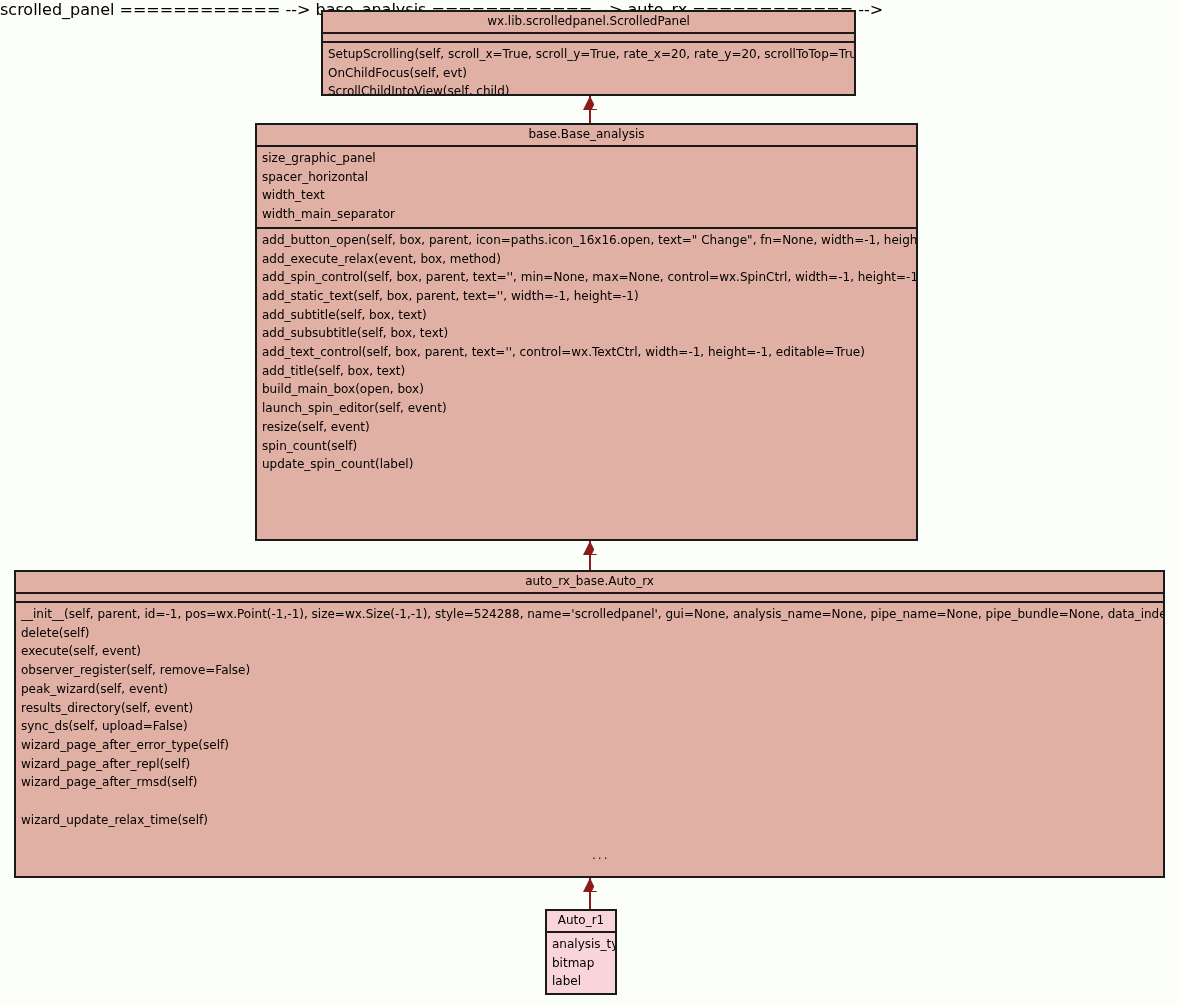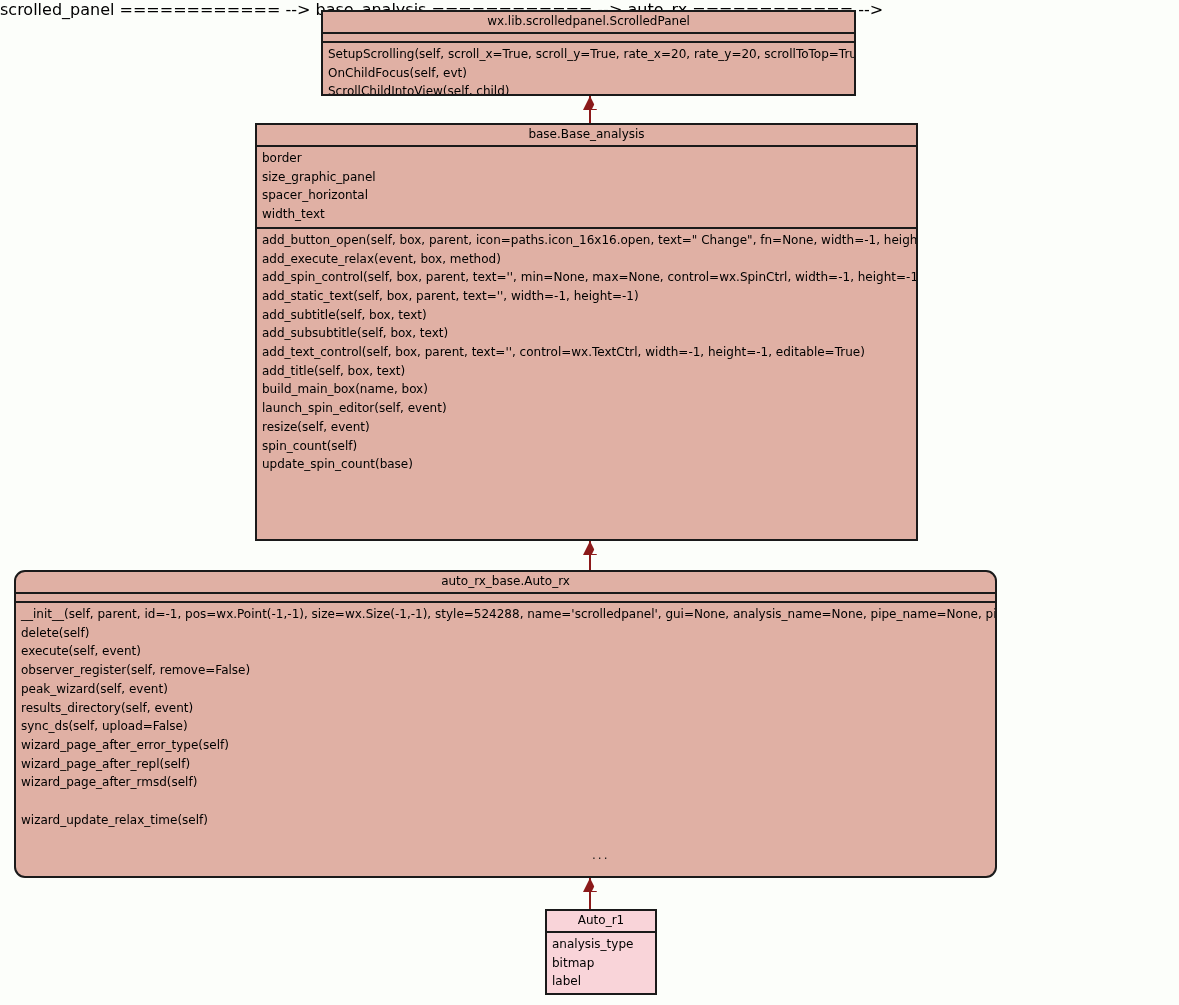--- a/index.html
+++ b/index.html
@@ -133,65 +133,65 @@
     <div class="uml-row">SetupScrolling(self, scroll_x=True, scroll_y=True, rate_x=20, rate_y=20, scrollToTop=True)</div>
     <div class="uml-row">OnChildFocus(self, evt)</div>
     <div class="uml-row">ScrollChildIntoView(self, child)</div>
   </div>
 </div>
 
 
 <div class="uml-class" style="left:255px; top:123px; width:663px; height:418px;">
   <div class="uml-header">base.Base_analysis</div>
   <div class="uml-compartment">
-    <div class="uml-row">border</div>
     <div class="uml-row">size_graphic_panel</div>
     <div class="uml-row">spacer_horizontal</div>
     <div class="uml-row">width_text</div>
+    <div class="uml-row">width_main_separator</div>
   </div>
   <div class="uml-compartment">
     <div class="uml-row">add_button_open(self, box, parent, icon=paths.icon_16x16.open, text=" Change", fn=None, width=-1, height=-1)</div>
     <div class="uml-row">add_execute_relax(event, box, method)</div>
     <div class="uml-row">add_spin_control(self, box, parent, text='', min=None, max=None, control=wx.SpinCtrl, width=-1, height=-1)</div>
     <div class="uml-row">add_static_text(self, box, parent, text='', width=-1, height=-1)</div>
     <div class="uml-row">add_subtitle(self, box, text)</div>
     <div class="uml-row">add_subsubtitle(self, box, text)</div>
     <div class="uml-row">add_text_control(self, box, parent, text='', control=wx.TextCtrl, width=-1, height=-1, editable=True)</div>
     <div class="uml-row">add_title(self, box, text)</div>
-    <div class="uml-row">build_main_box(name, box)</div>
+    <div class="uml-row">build_main_box(open, box)</div>
     <div class="uml-row">launch_spin_editor(self, event)</div>
     <div class="uml-row">resize(self, event)</div>
     <div class="uml-row">spin_count(self)</div>
-    <div class="uml-row">update_spin_count(base)</div>
-  </div>
-</div>
-
-
-<div class="uml-class" style="left:14px; top:570px; width:983px; height:308px;border-radius:11px;">
+    <div class="uml-row">update_spin_count(label)</div>
+  </div>
+</div>
+
+
+<div class="uml-class" style="left:14px; top:570px; width:1151px; height:308px;">
   <div class="uml-header">auto_rx_base.Auto_rx</div>
   <div class="uml-compartment empty-strip"></div>
   <div class="uml-compartment">
     <div class="uml-row">__init__(self, parent, id=-1, pos=wx.Point(-1,-1), size=wx.Size(-1,-1), style=524288, name='scrolledpanel', gui=None, analysis_name=None, pipe_name=None, pipe_bundle=None, data_index=None)</div>
     <div class="uml-row">delete(self)</div>
     <div class="uml-row">execute(self, event)</div>
     <div class="uml-row">observer_register(self, remove=False)</div>
     <div class="uml-row">peak_wizard(self, event)</div>
     <div class="uml-row">results_directory(self, event)</div>
     <div class="uml-row">sync_ds(self, upload=False)</div>
     <div class="uml-row">wizard_page_after_error_type(self)</div>
     <div class="uml-row">wizard_page_after_repl(self)</div>
     <div class="uml-row">wizard_page_after_rmsd(self)</div>
     <div class="uml-row blank">&nbsp;</div>
     <div class="uml-row">wizard_update_relax_time(self)</div>
   </div>
   <div class="ellipsis-mark" style="left:576px; top:277px;">...</div>
 </div>
 
 
-<div class="uml-class light" style="left:545px; top:909px; width:112px; height:86px;">
+<div class="uml-class light" style="left:545px; top:909px; width:72px; height:86px;">
   <div class="uml-header">Auto_r1</div>
   <div class="uml-compartment">
     <div class="uml-row">analysis_type</div>
     <div class="uml-row">bitmap</div>
     <div class="uml-row">label</div>
   </div>
   <div class="uml-compartment empty-strip" style="background:#e8bfc3;"></div>
 </div>
 
 

